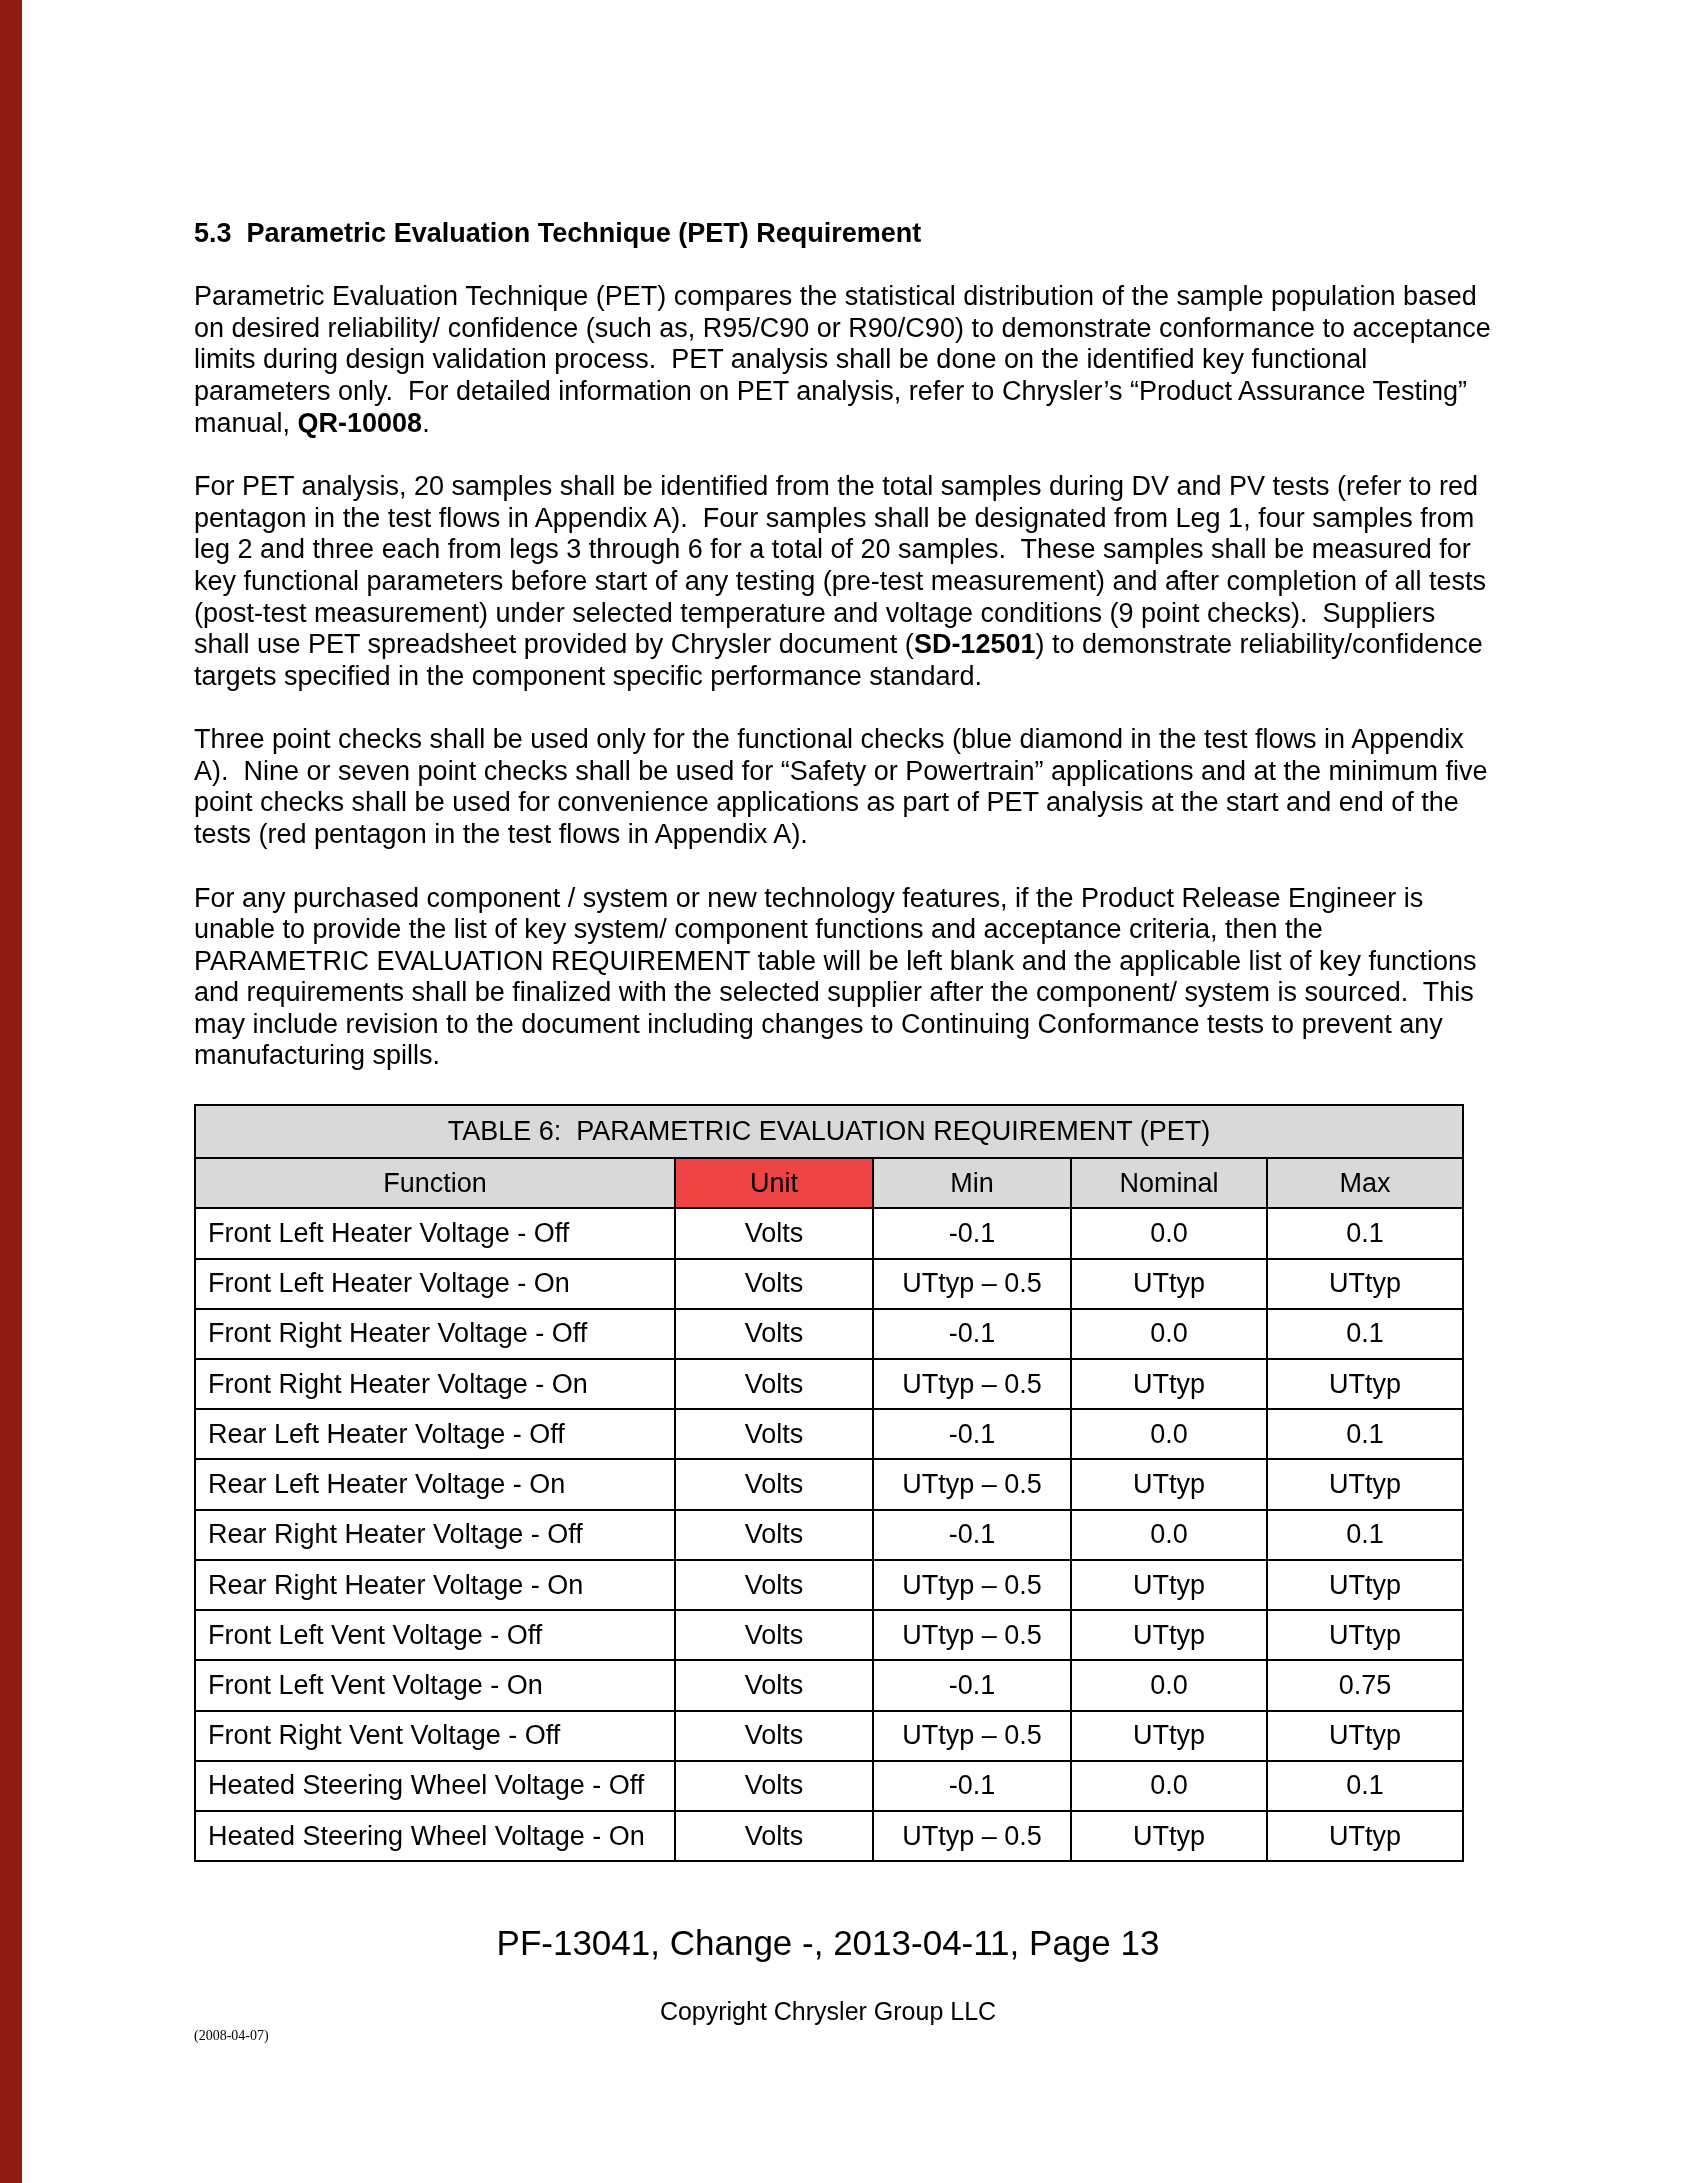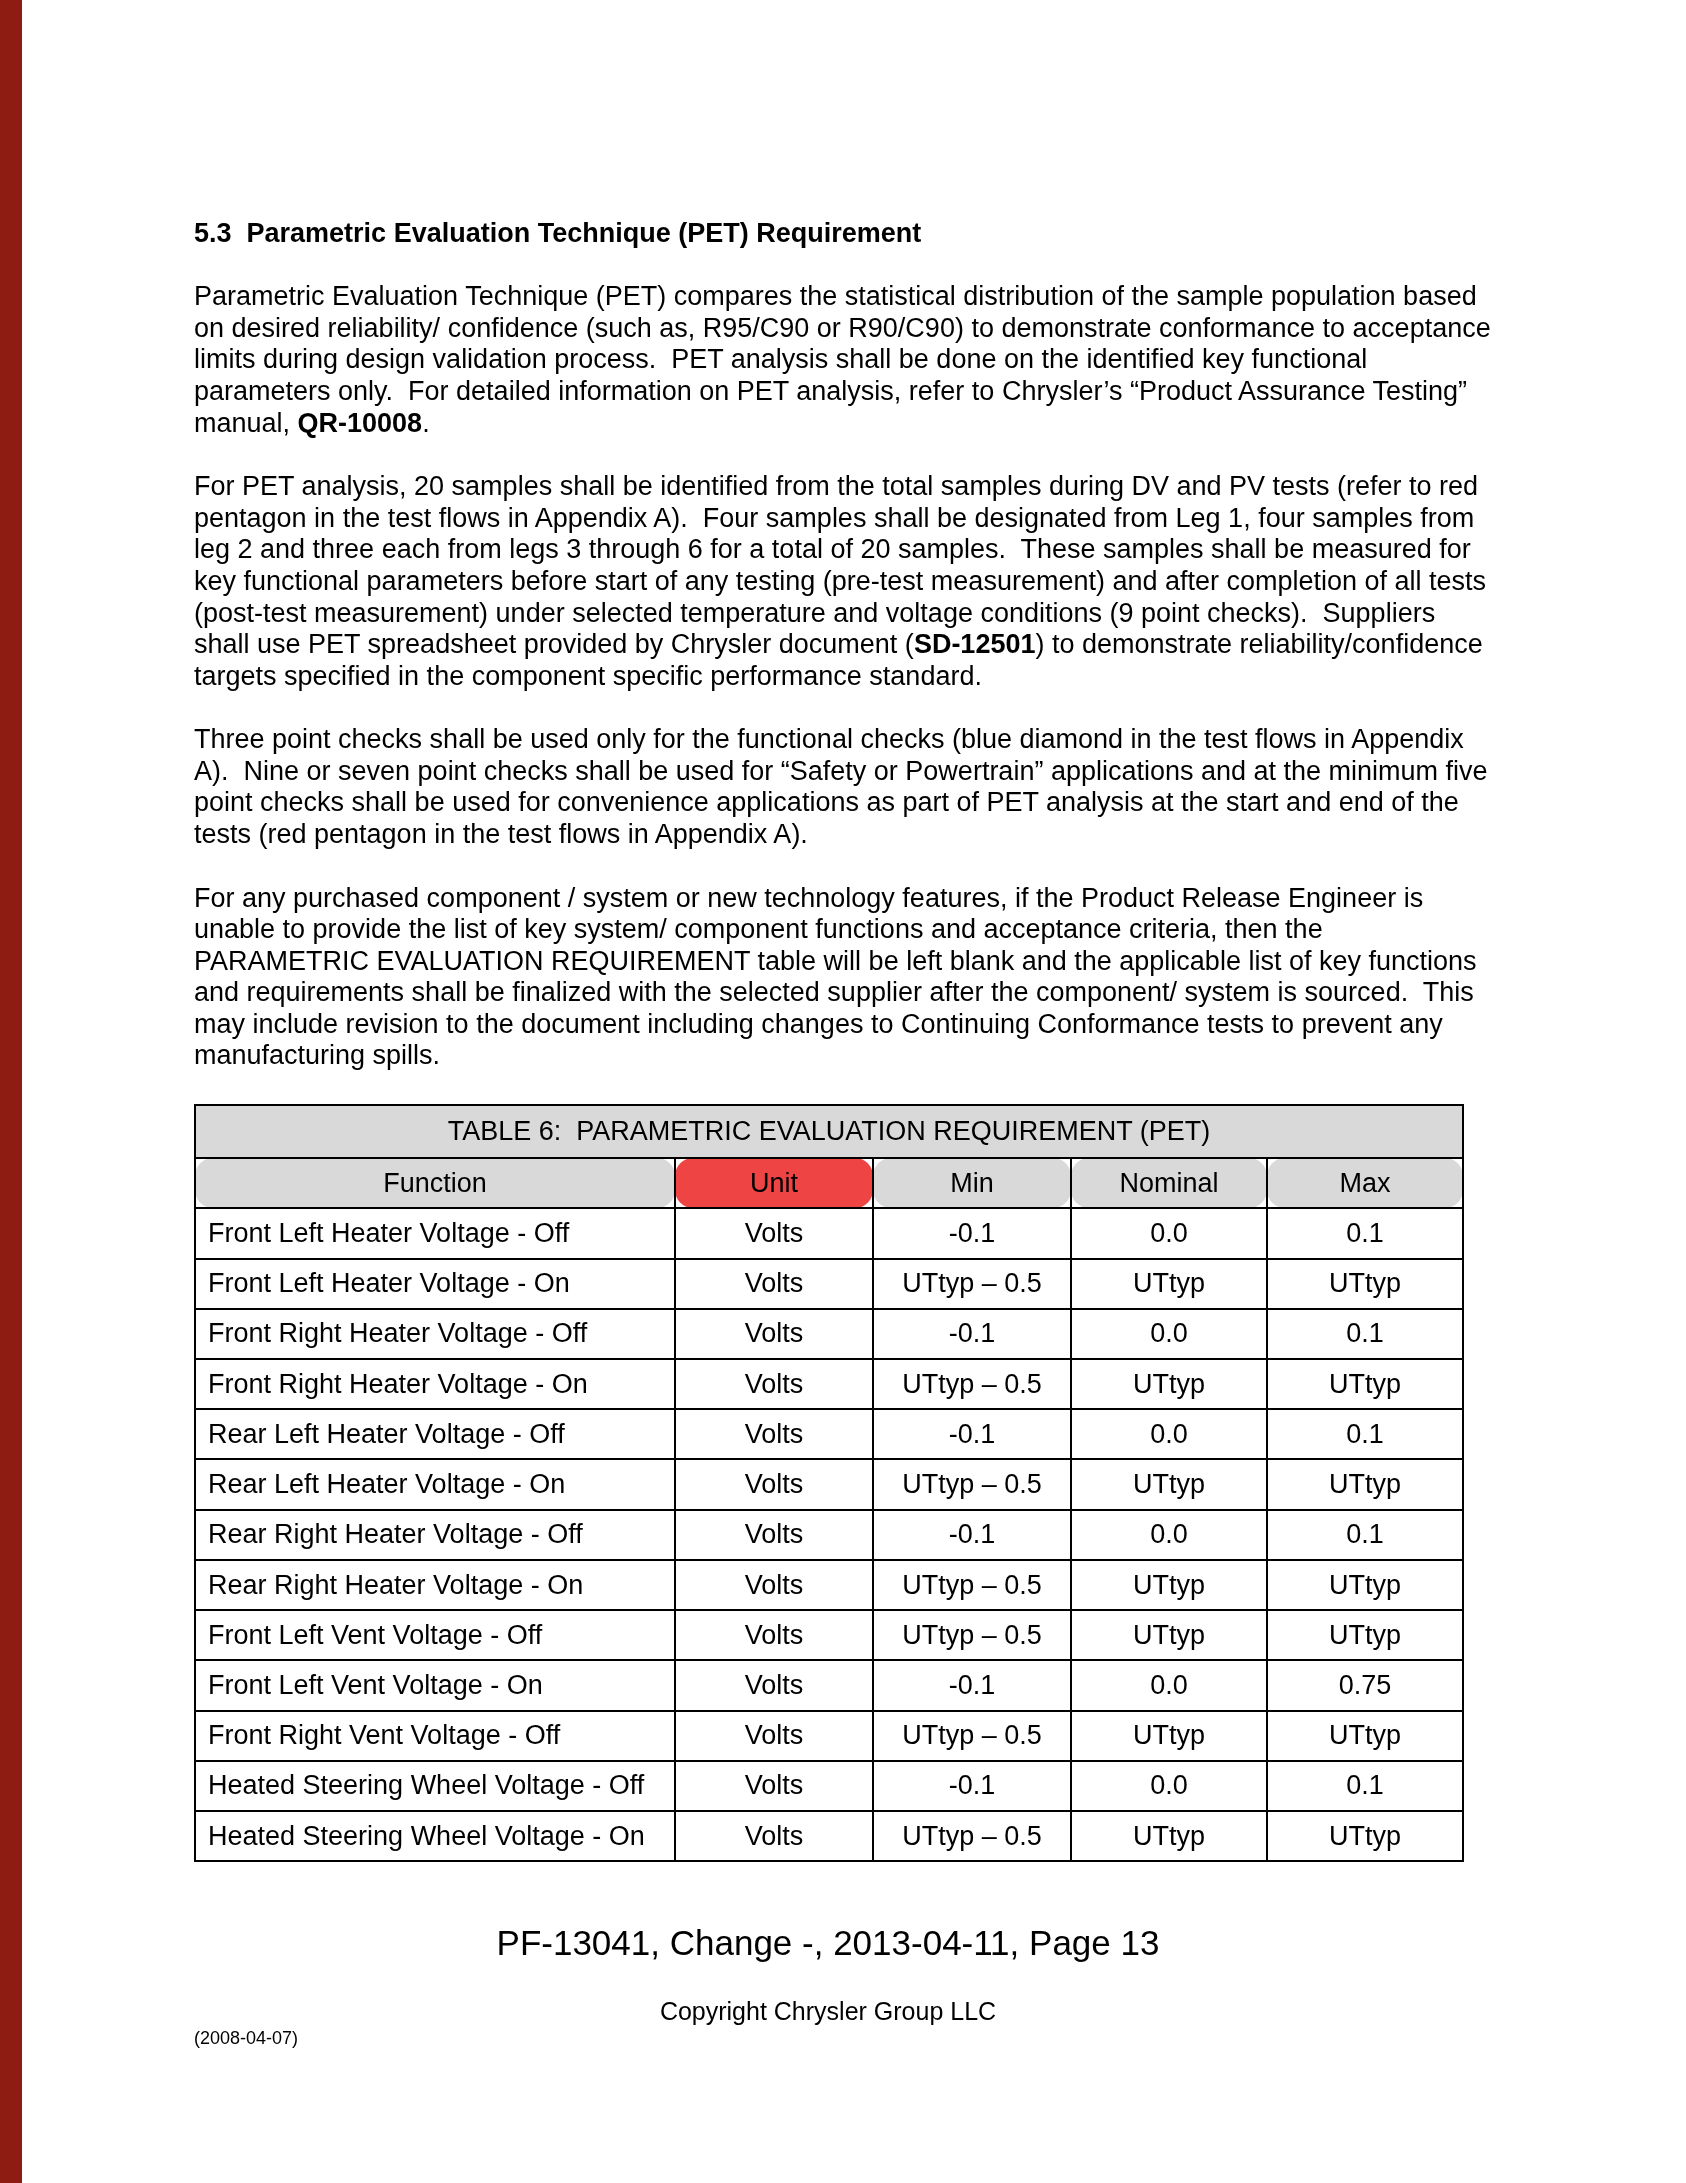--- a/index.html
+++ b/index.html
@@ -53,41 +53,41 @@
   }
   table.pet-table th.table-title {
     text-align: center;
     font-weight: normal;
     white-space: pre-wrap;
     padding: 10px 10.6px;
   }
   table.pet-table th.col-head {
     text-align: center;
     font-weight: normal;
-    border-radius: 18px;
   }
   table.pet-table td { text-align: center; background: #ffffff; }
   table.pet-table td.fn { text-align: left; padding-left: 12px; }
   .footer-doc {
     margin-top: 61px;
     width: 1268px;
     text-align: center;
     font-size: 35px;
   }
   .footer-copy {
     margin-top: 34px;
     width: 1268px;
     text-align: center;
     font-size: 25px;
   }
   .rev-note {
     position: absolute;
     left: 194px;
     top: 2028px;
-    font-size: 18px;
+    font-size: 14px;
+    font-family: Liberation Serif, serif;
   }
 </style>
 </head>
 <body>
 
 <div class="page">
   <div class="left-bar" style="background: rgb(142, 28, 19);"></div>
 
   <div class="content">
     <h1 class="section-heading">5.3  Parametric Evaluation Technique (PET) Requirement</h1>

